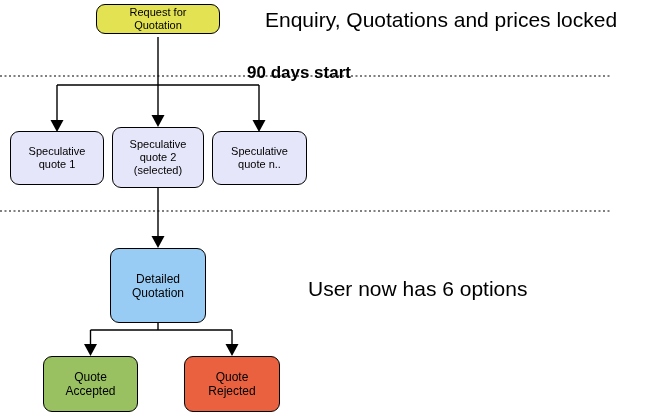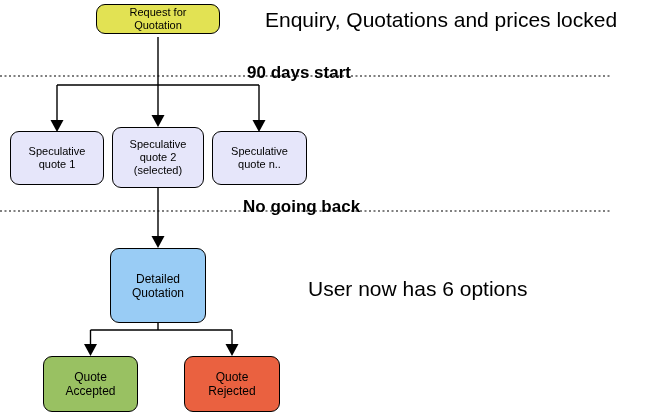--- a/index.html
+++ b/index.html
@@ -122,20 +122,19 @@
 Accepted</span>
   </div>
 
   <div class="node big" style="left: 184px; top: 356px; width: 96px; height: 56px; background-color: rgb(234, 97, 64);">
     <span class="node-label">Quote
 Rejected</span>
   </div>
 
   <div class="gate-label" style="left:247px; top:63px;">90 days start</div>
 
-  <div class="gate-label" style="left:243px; top:197px;">No going back</div>
 
   <div class="annotation" style="left:237px; top:6px;margin-left:28px;">Enquiry, Quotations and prices locked</div>
 
 
   <div class="annotation" style="left:308px; top:275px;">User now has 6 options</div>
 
 </div>
 
 </body></html>

